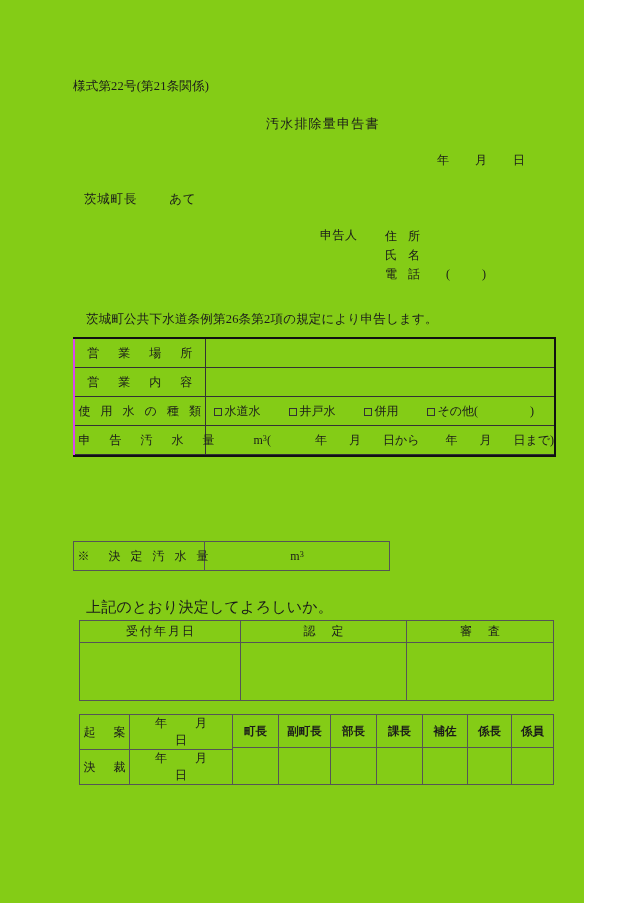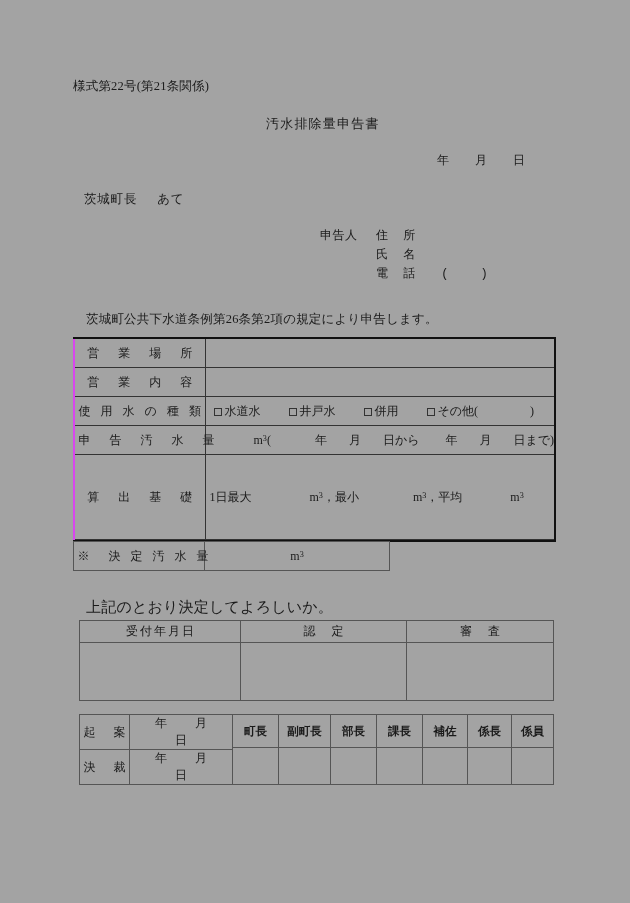--- a/index.html
+++ b/index.html
@@ -6,23 +6,23 @@
     margin: 0;
     padding: 0;
     background: #ffffff;
   }
   body {
     font-family: "Liberation Serif", "DejaVu Serif", serif;
     color: #1a1a1a;
   }
   .page {
     position: relative;
-    width: 630px;
+    width: 584px;
     height: 903px;
-    background: #a3a3a3;
+    background: #84cc16;
     box-sizing: border-box;
     overflow: hidden;
   }
 
   
   .form-no {
     position: absolute;
     left: 73px;
     top: 78px;
     font-size: 12.5px;
@@ -48,42 +48,41 @@
   .date-line span:last-child { margin-right: 0; }
 
   .addressee {
     position: absolute;
     left: 84px;
     top: 191px;
     font-size: 12.5px;
     letter-spacing: 0.8px;
     white-space: nowrap;
   }
-  .addressee .suffix { margin-left: 20px; }
+  .addressee .suffix { margin-left: 32px; }
 
   .declarant {
     position: absolute;
     left: 320px;
     top: 227px;
     font-size: 12px;
     white-space: nowrap;
   }
   .declarant-label {
     position: absolute;
     left: 0;
     top: 0;
     letter-spacing: 0.5px;
     font-family: Liberation Mono, monospace;
   }
   .declarant-fields {
     position: absolute;
-    left: 56px;
+    left: 65px;
     top: 0;
     line-height: 19px;
-    font-family: Liberation Mono, monospace;
   }
   .declarant-fields .row { white-space: nowrap; }
   .declarant-fields .fld {
     display: inline-block;
     letter-spacing: 4px;
   }
   .phone-paren { margin-left: 22px; letter-spacing: 0; }
   .phone-paren .gap { display: inline-block; width: 32px; }
 
   .statement {
@@ -293,26 +292,20 @@
           </div>
         </td>
       </tr>
       <tr>
         <td class="lbl outer-left" style="height:28px">申　告　汚　水　量</td>
         <td class="outer-right">
           <div class="amount-line"><span>m</span><sup>3</sup><span>(</span><span class="g1"></span><span>年</span><span class="g2"></span><span>月</span><span class="g2"></span><span>日から</span><span class="g3"></span><span>年</span><span class="g2"></span><span>月</span><span class="g2"></span><span>日まで)</span></div>
         </td>
       </tr>
       <tr>
-        <td class="lbl outer-left basis-lbl">算　出　基　礎</td>
-        <td class="outer-right basis-body">
-          <div class="basis-line"><span>1日最大</span><span class="bg1"></span><span>m</span><sup>3</sup><span>，最小</span><span class="bg2"></span><span>m</span><sup>3</sup><span>，平均</span><span class="bg3"></span><span>m</span><sup>3</sup></div>
-        </td>
-      </tr>
-      <tr>
         <td class="outer-left outer-bottom" style="height:0;border-top:none"></td>
         <td class="outer-right outer-bottom" style="height:0;border-top:none"></td>
       </tr>
     </tbody>
   </table>
 
   <table class="dec-table">
     <colgroup>
         <col style="width:131px">
         <col style="width:185px">

